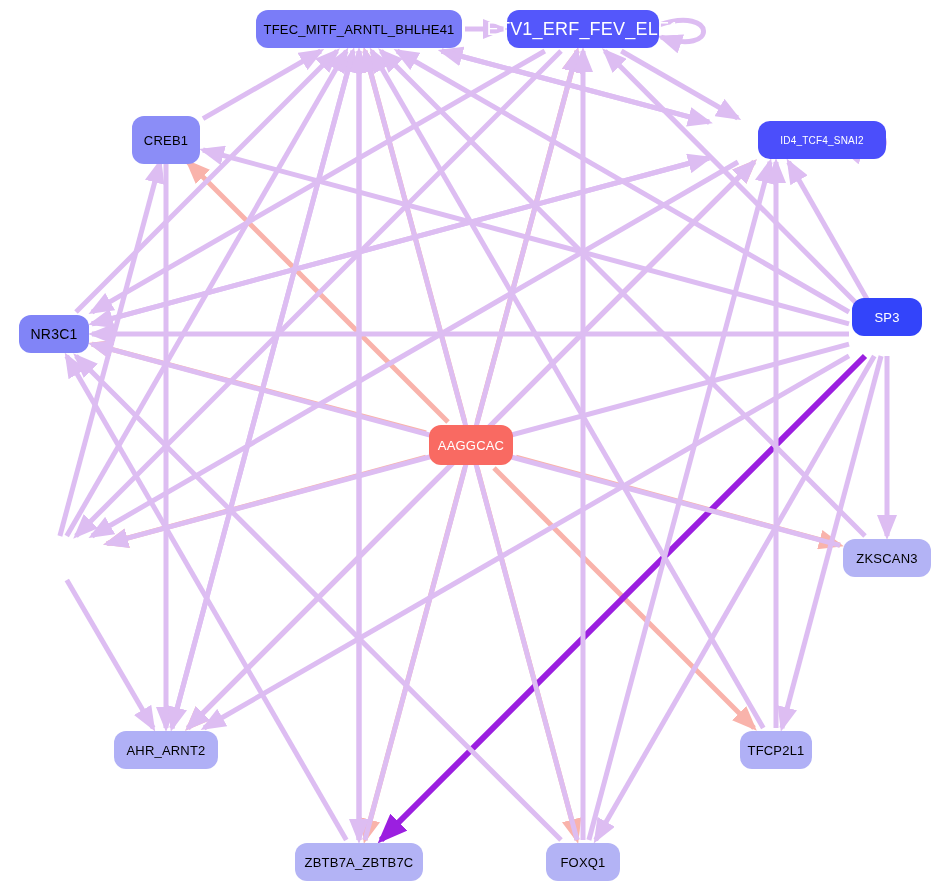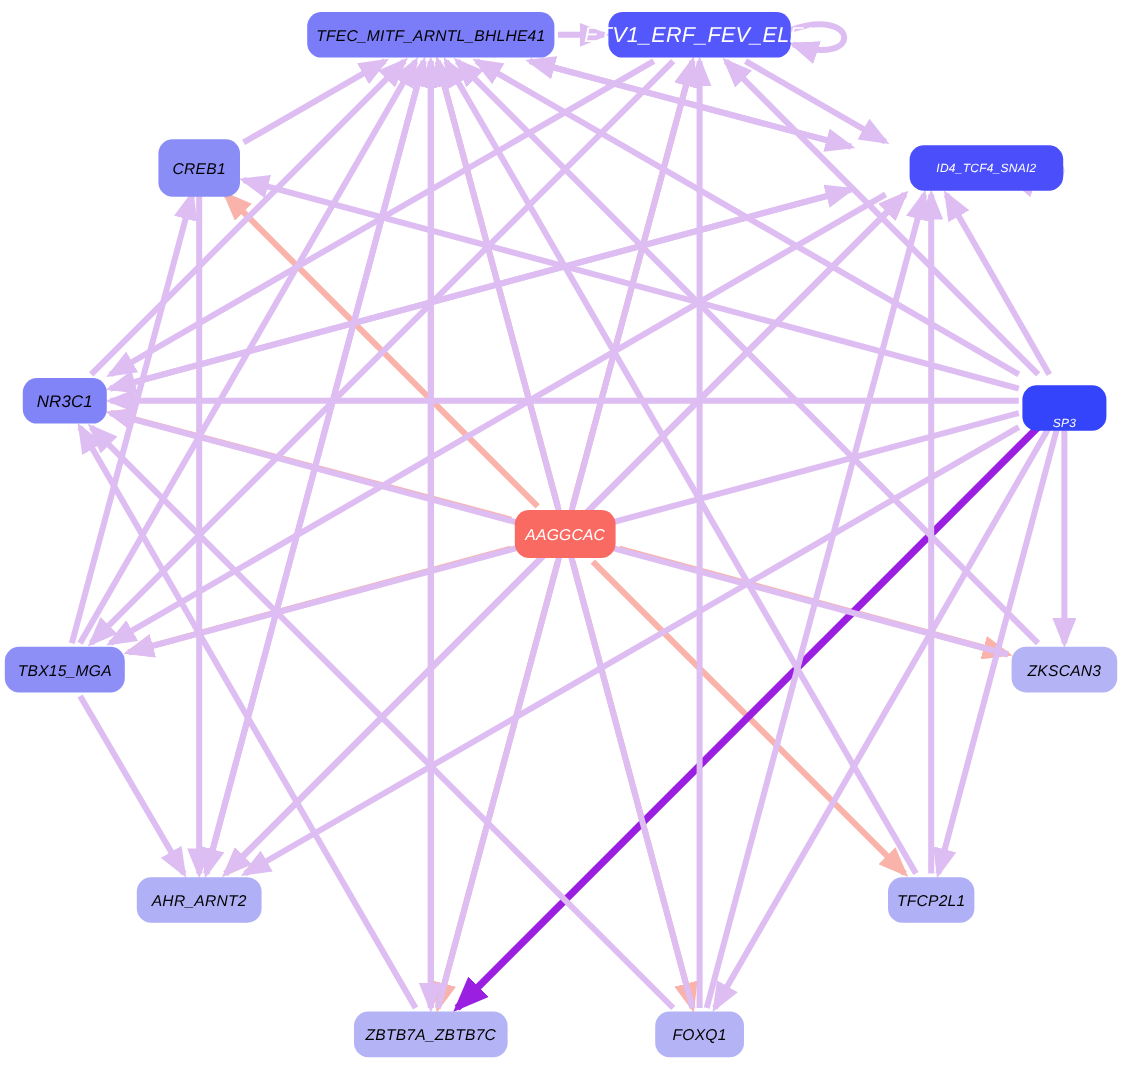--- a/index.html
+++ b/index.html
@@ -4,21 +4,21 @@
 <style>
   html,body{margin:0;padding:0;background:#ffffff;}
   body{width:935px;height:892px;overflow:hidden;
        font-family:"Liberation Sans","DejaVu Sans",sans-serif;}
   #canvas{position:relative;width:935px;height:892px;}
   #edges{position:absolute;left:0;top:0;width:935px;height:892px;}
   .node{position:absolute;transform:translate(-50%,-50%);
         border-radius:12px;display:flex;align-items:center;justify-content:center;
         box-sizing:border-box;white-space:nowrap;padding:0 12px;
         letter-spacing:0.2px;}
-  .node span{pointer-events:none;font-style:italic;}
+  .node span{pointer-events:none;}
 </style>
 </head>
 <body>
 
 <div id="canvas">
   <svg id="edges" xmlns="http://www.w3.org/2000/svg" viewBox="0 0 935 892">
       <defs>
         <marker id="ah0" markerWidth="5" markerHeight="4" refX="4.2" refY="2" orient="auto" markerUnits="strokeWidth">
           <path d="M0,0 L5,2 L0,4 z" fill="#f9b3ab"></path>
         </marker>
@@ -93,28 +93,25 @@
     </div>
     <div class="node" style="left: 166px; top: 140px; width: 68px; height: 48px; background: rgb(139, 141, 247); color: rgb(0, 0, 0); font-size: 13px;">
       <span>CREB1</span>
     </div>
     <div class="node" style="left: 822px; top: 140px; width: 128px; height: 38px; background: rgb(75, 78, 251); color: rgb(255, 255, 255); font-size: 10px;">
       <span>ID4_TCF4_SNAI2</span>
     </div>
     <div class="node" style="left: 54px; top: 334px; width: 70px; height: 38px; background: rgb(129, 132, 247); color: rgb(0, 0, 0); font-size: 14px;">
       <span>NR3C1</span>
     </div>
-    <div class="node" style="left: 887px; top: 340px; width: 70px; height: 38px; background: rgb(51, 68, 250); color: rgb(255, 255, 255); font-size: 10px; align-items: flex-end;">
+    <div class="node" style="left: 887px; top: 317px; width: 70px; height: 38px; background: rgb(51, 68, 250); color: rgb(255, 255, 255); font-size: 13px;">
       <span>SP3</span>
     </div>
     <div class="node" style="left: 471px; top: 445px; width: 84px; height: 40px; background: rgb(249, 106, 98); color: rgb(255, 255, 255); font-size: 13px;">
       <span>AAGGCAC</span>
-    </div>
-    <div class="node" style="left: 54px; top: 558px; width: 100px; height: 38px; background: rgb(141, 143, 247); color: rgb(0, 0, 0); font-size: 13px;">
-      <span>TBX15_MGA</span>
     </div>
     <div class="node" style="left: 887px; top: 558px; width: 88px; height: 38px; background: rgb(179, 179, 245); color: rgb(0, 0, 0); font-size: 13px;">
       <span>ZKSCAN3</span>
     </div>
     <div class="node" style="left: 166px; top: 750px; width: 104px; height: 38px; background: rgb(176, 176, 246); color: rgb(0, 0, 0); font-size: 13px;">
       <span>AHR_ARNT2</span>
     </div>
     <div class="node" style="left: 776px; top: 750px; width: 72px; height: 38px; background: rgb(176, 176, 246); color: rgb(0, 0, 0); font-size: 13px;">
       <span>TFCP2L1</span>
     </div>

